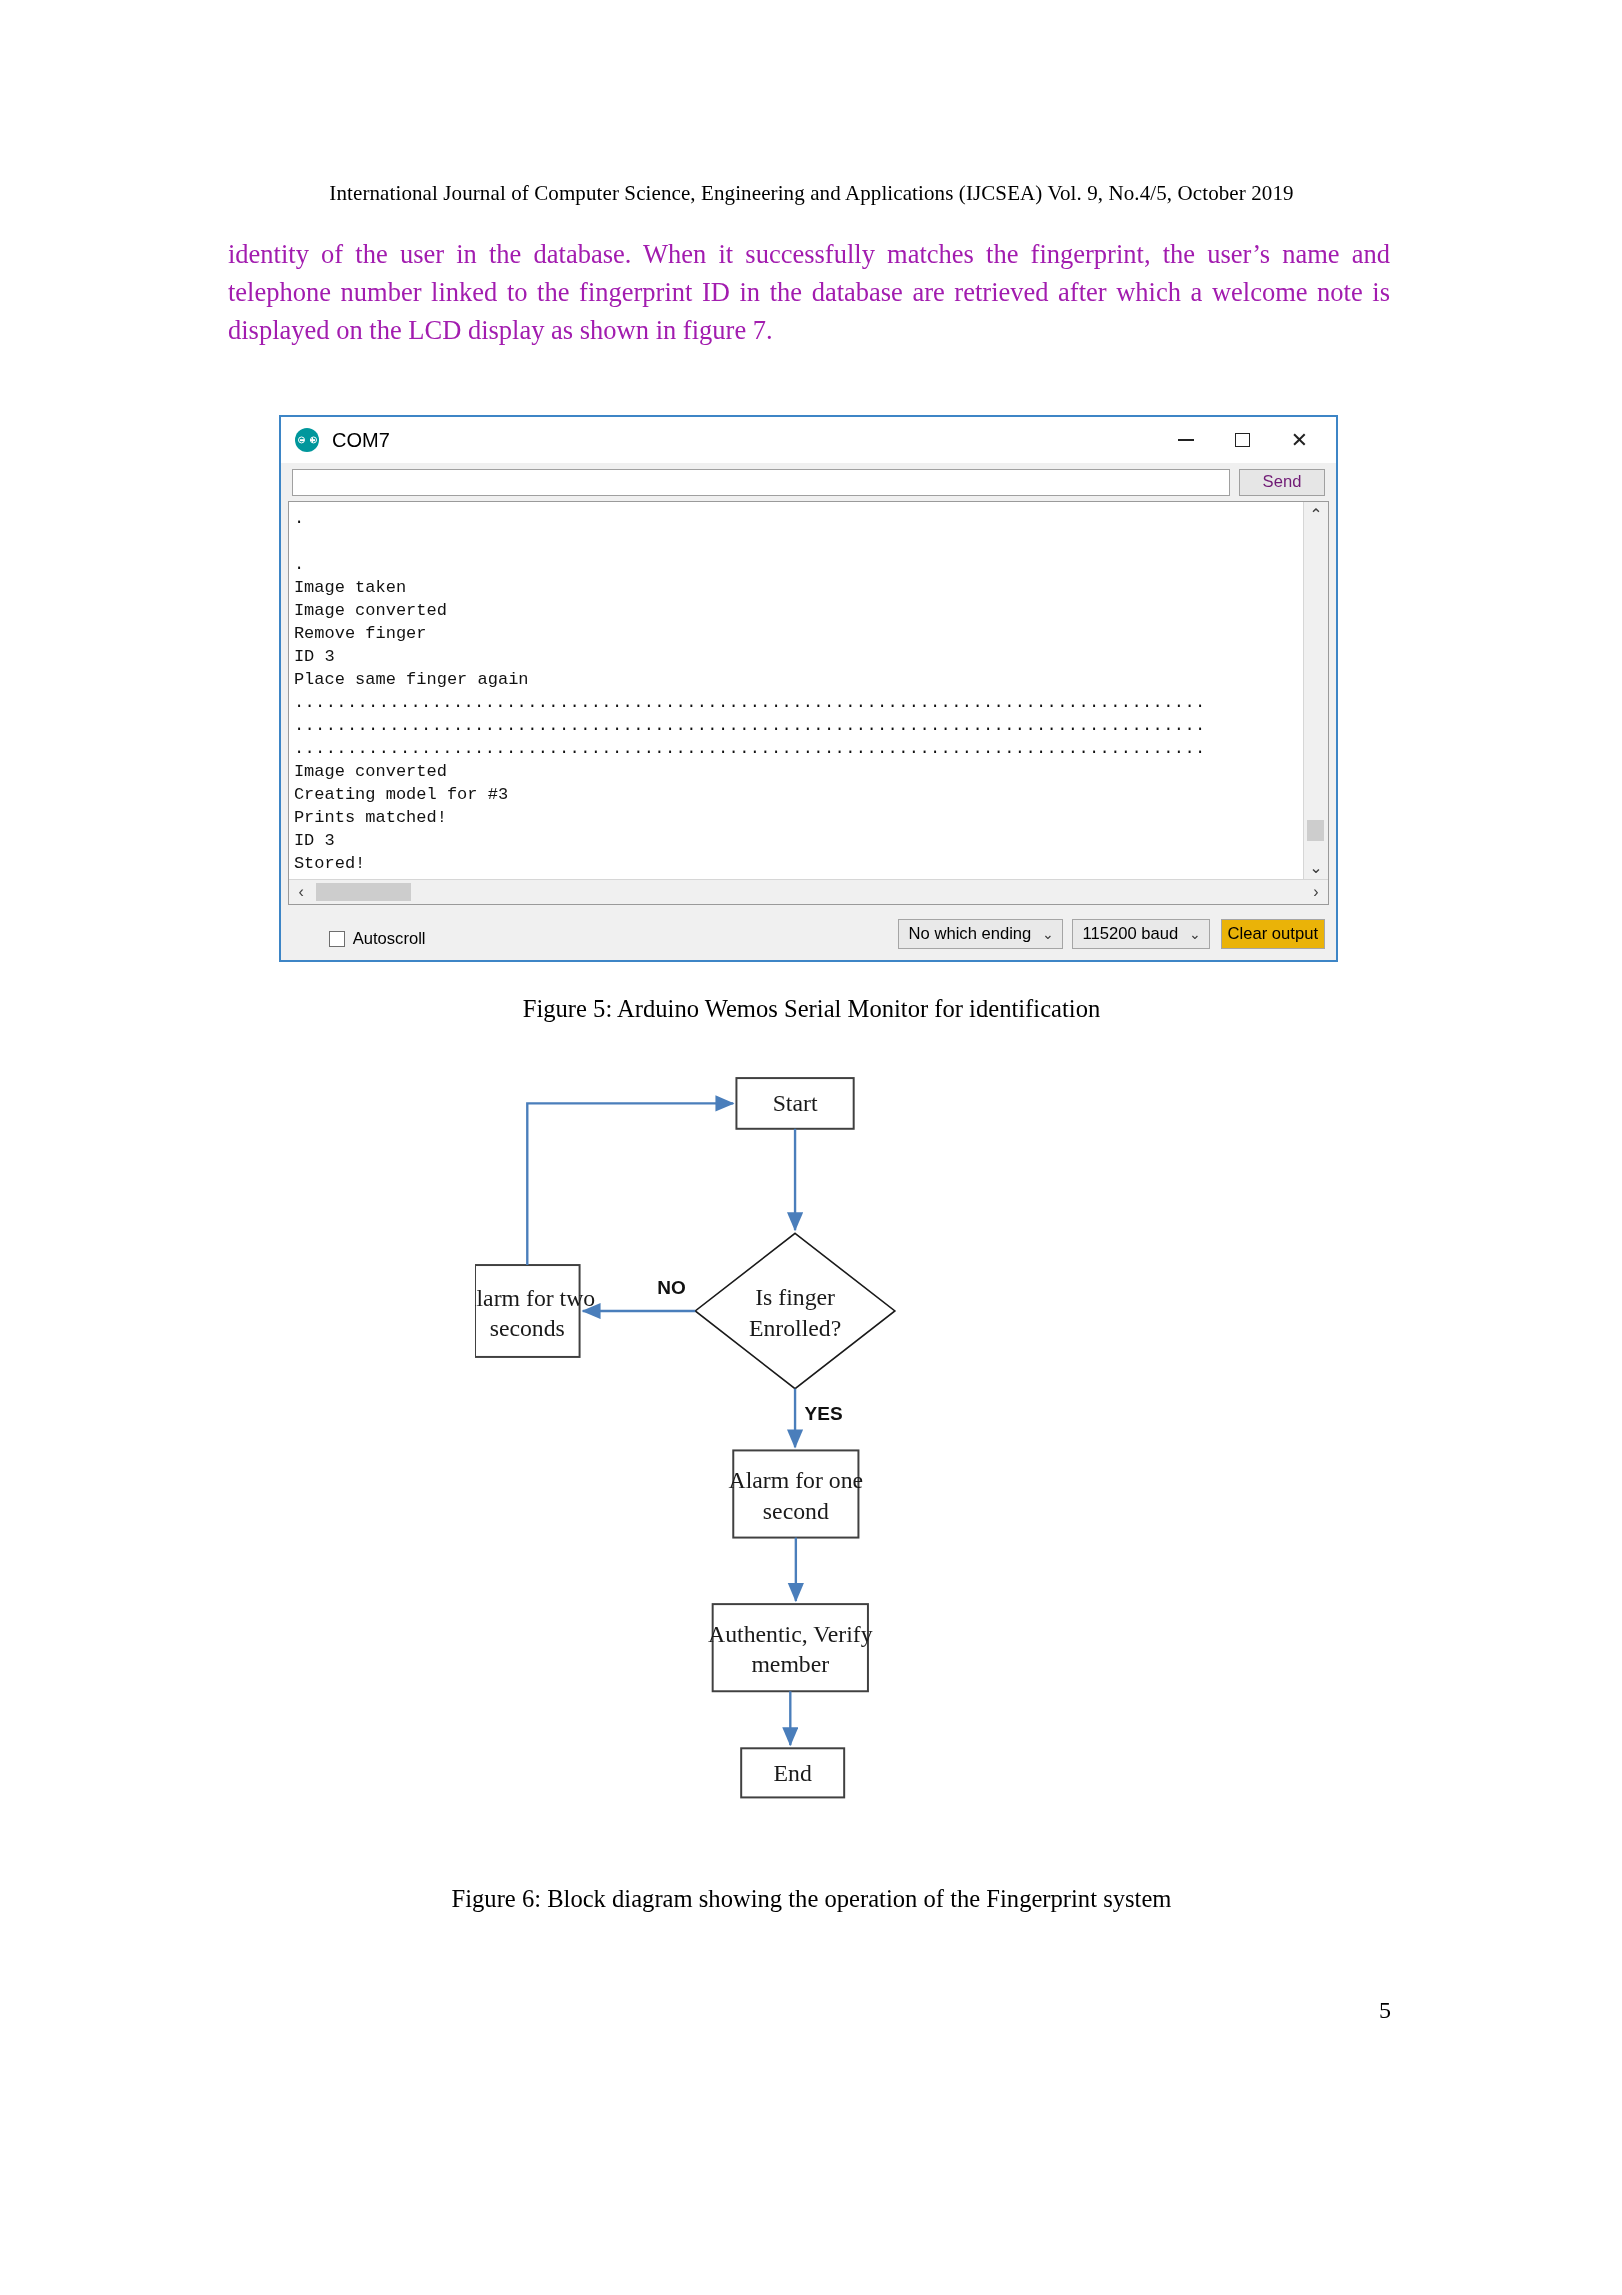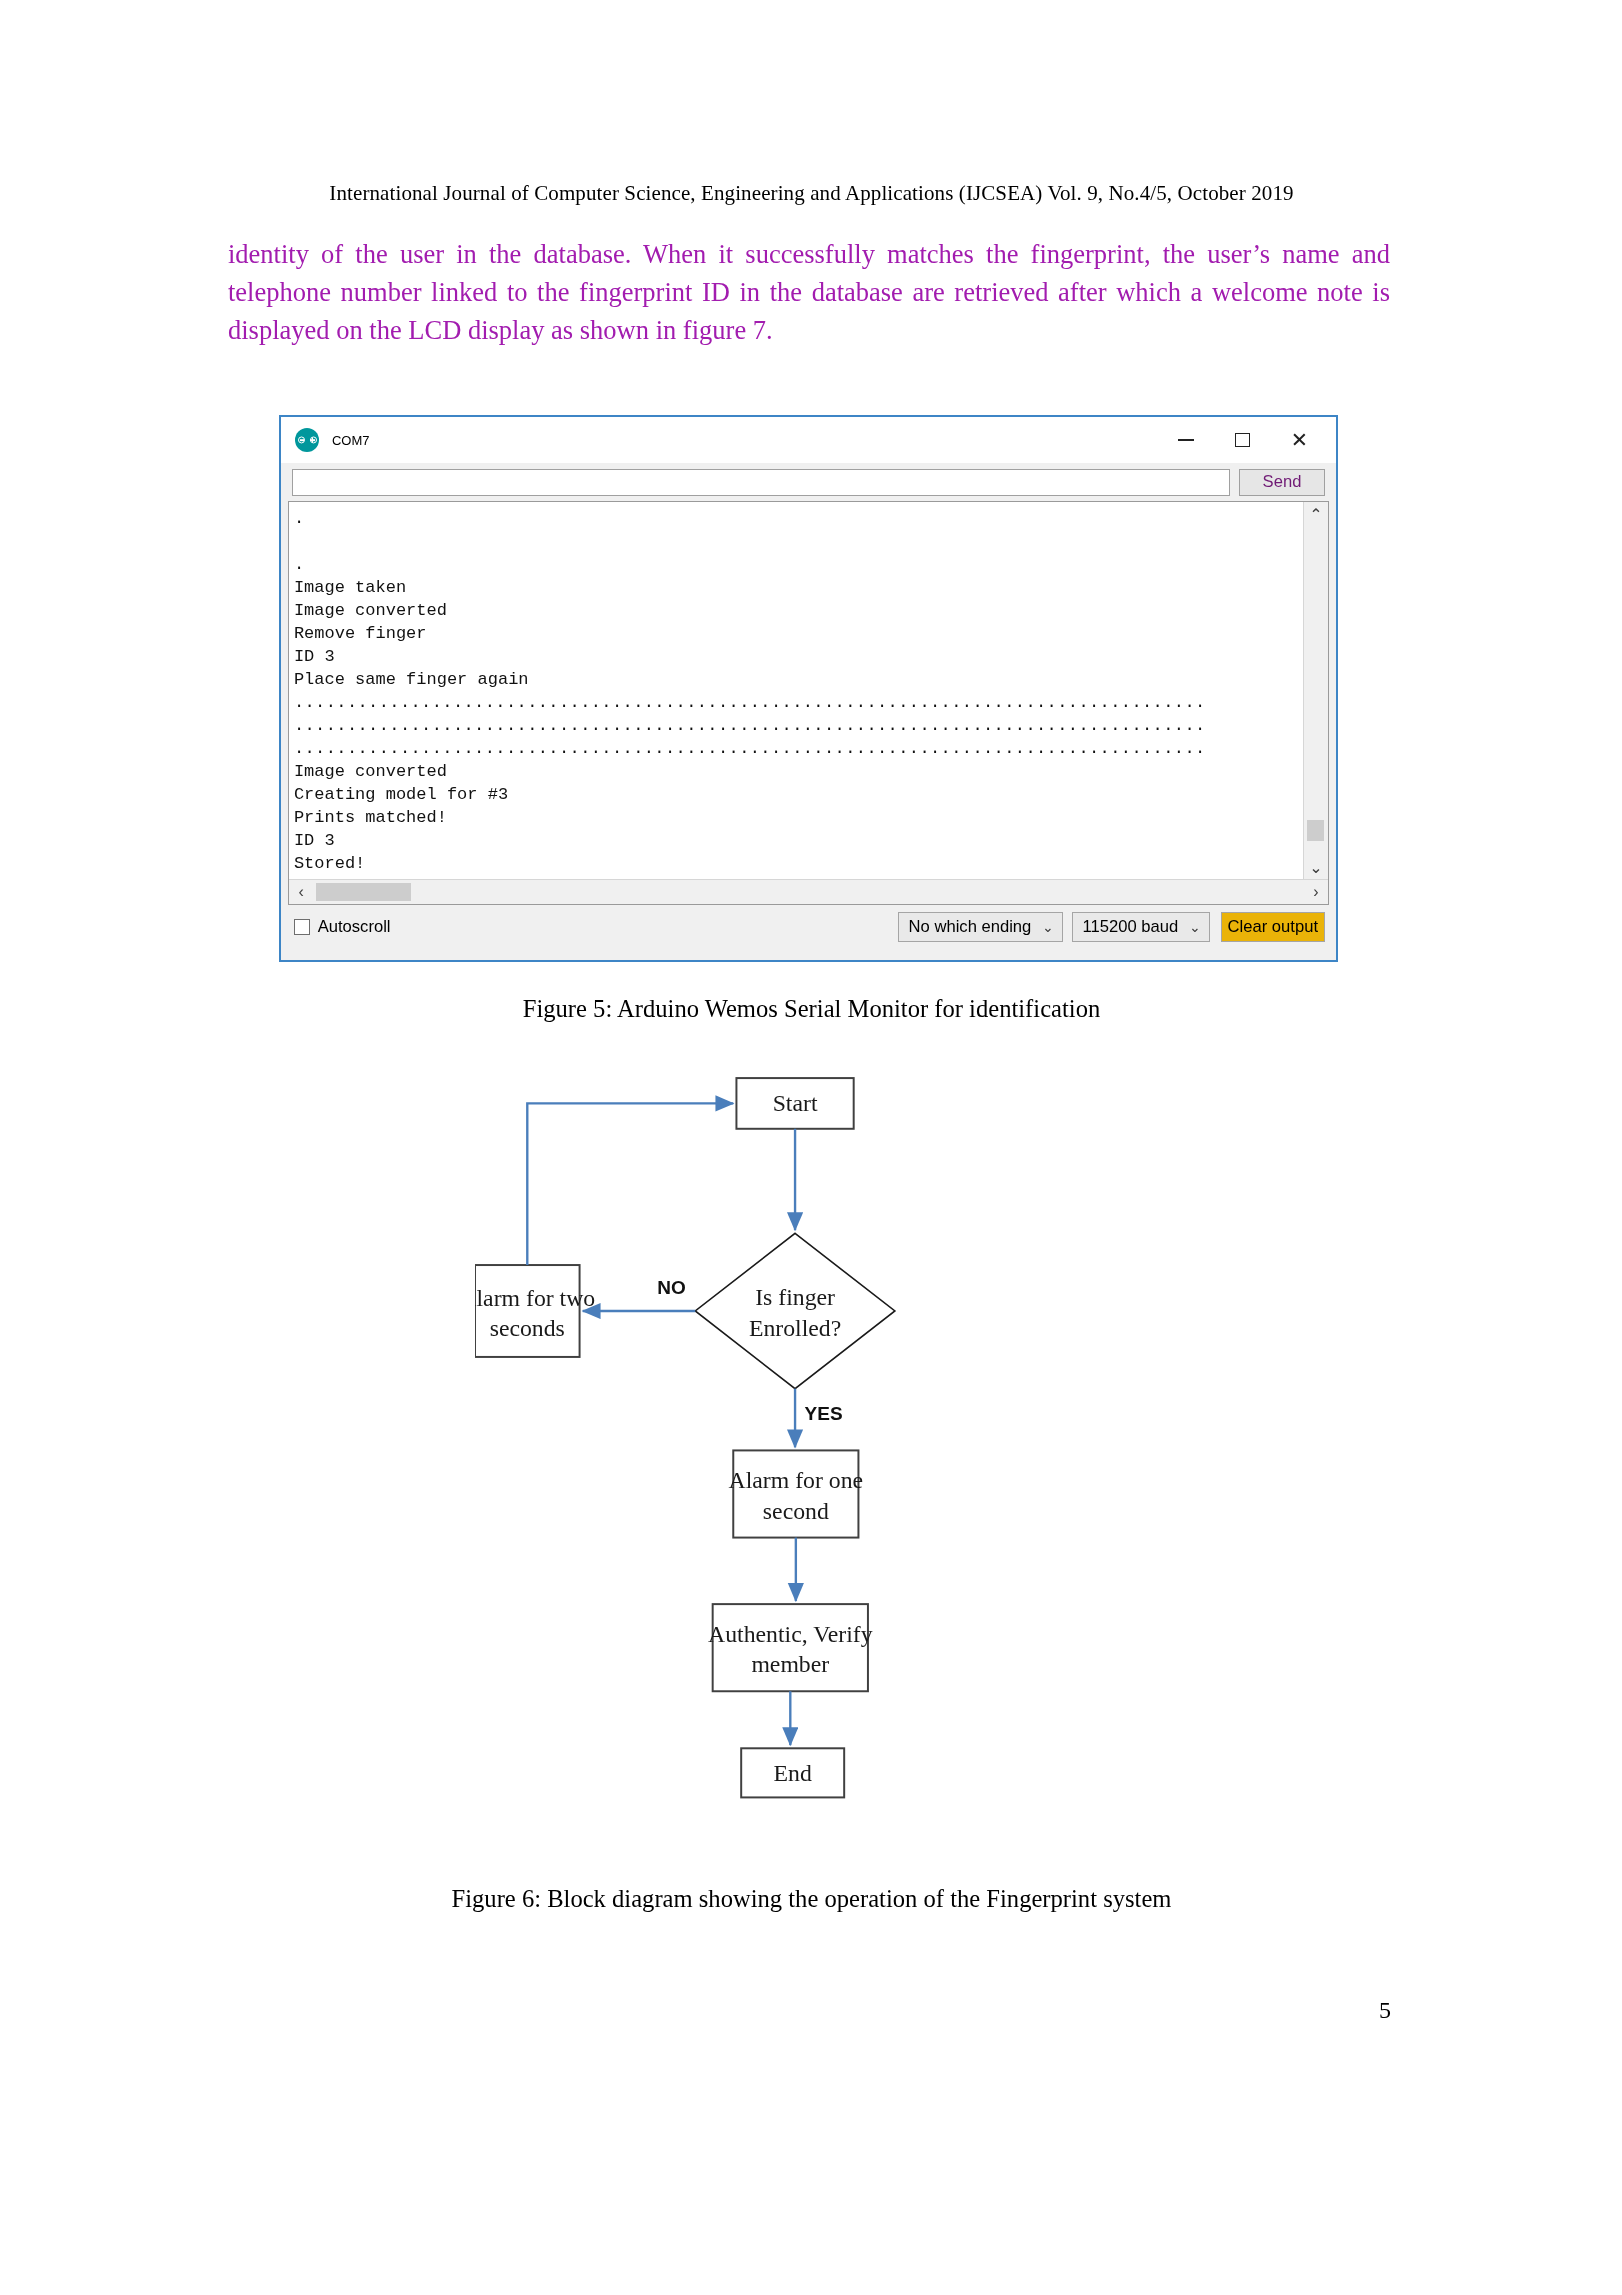--- a/index.html
+++ b/index.html
@@ -104,21 +104,21 @@
   .arduino-logo .sign-plus-h {
     right: 4.4px; top: 50%; width: 4.8px; height: 1.6px;
     transform: translateY(-50%);
   }
   .arduino-logo .sign-plus-v {
     right: 6px; top: 50%; width: 1.6px; height: 4.8px;
     transform: translateY(-50%);
   }
   .sw-title-text {
     font-family: "Liberation Sans", sans-serif;
-    font-size: 13px;
+    font-size: 20px;
     color: #000;
   }
   .sw-winbtns {
     position: absolute;
     right: 8px;
     top: 0;
     height: 46px;
     display: flex;
     align-items: center;
   }
@@ -242,24 +242,25 @@
   .sw-hscroll .arrow.right { right: 0; }
   .sw-hscroll .thumb {
     position: absolute;
     top: 3.2px; height: 17.4px; left: 27px; width: 95px;
     background: #cdcdcd;
   }
 
   .sw-statusbar {
     height: 44px;
     display: flex;
-    align-items: center;
+    align-items: flex-end;
     padding: 0 11px 0 12.7px;
     background: #f0f0f0;
     box-sizing: border-box;
+    margin-left: 35px;
   }
   .sw-autoscroll {
     display: flex;
     align-items: center;
     gap: 8px;
     font-family: "Liberation Sans", sans-serif;
     font-size: 16.6px;
     color: #000;
   }
   .sw-checkbox {

